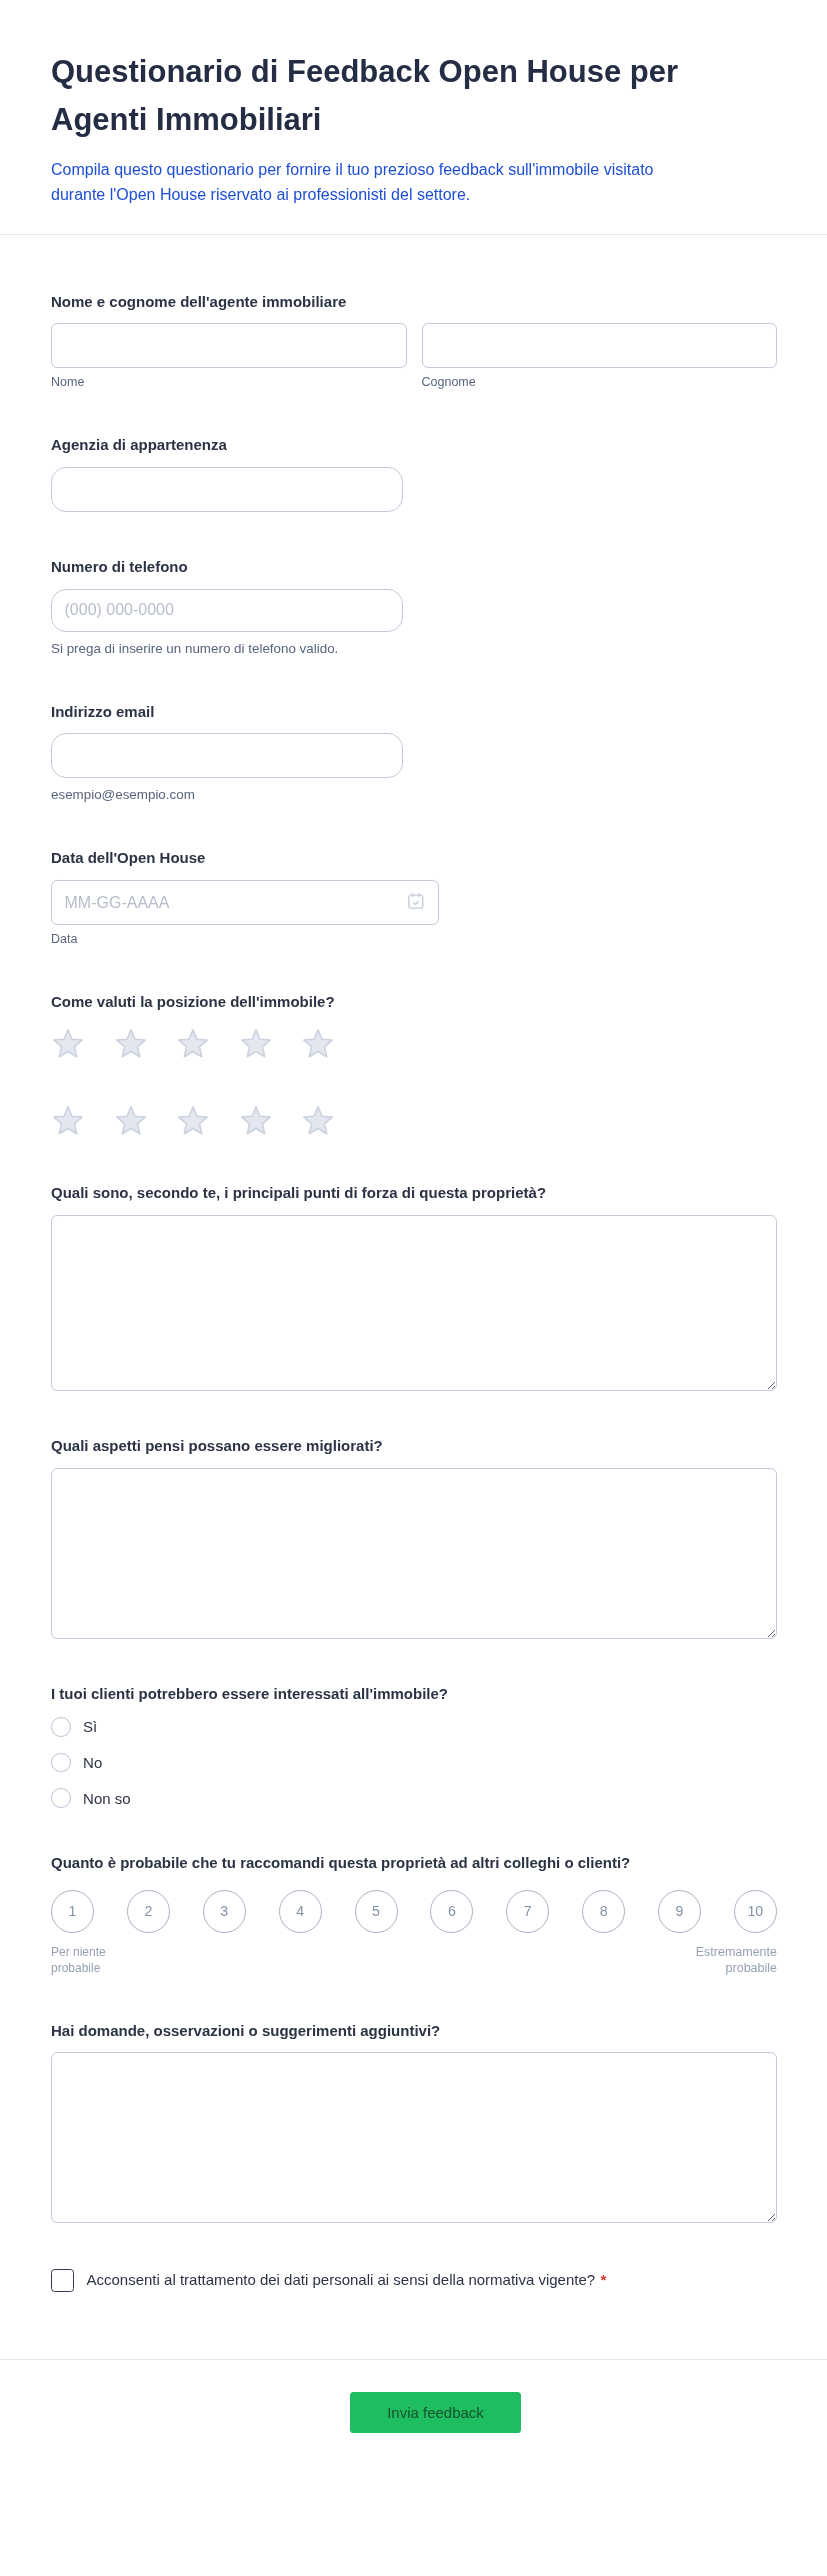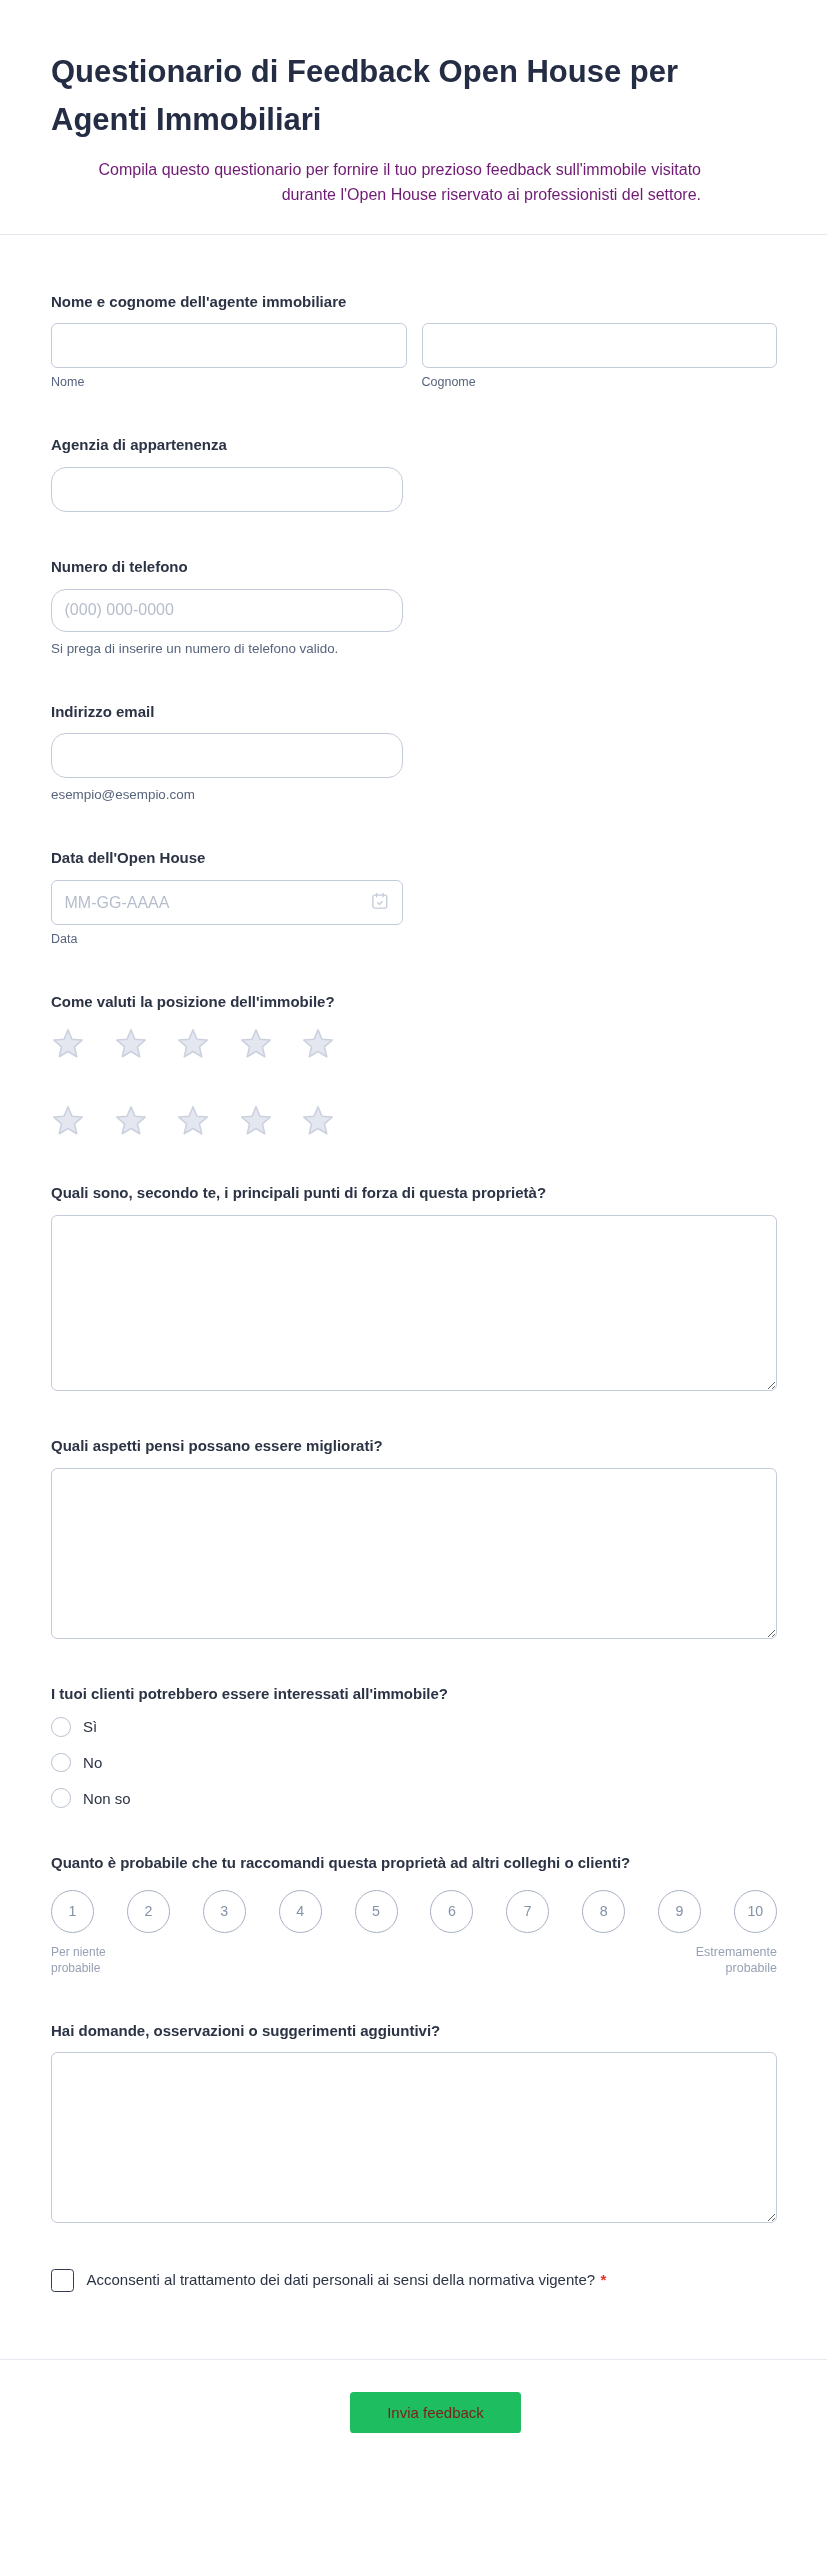--- a/index.html
+++ b/index.html
@@ -17,23 +17,22 @@
     font-size: 31px;
     line-height: 48px;
     font-weight: 700;
     color: #242d44;
     max-width: 641px;
   }
   .form-subtitle {
     margin-top: 12.5px;
     font-size: 16px;
     line-height: 25px;
-    color: #701a75;
+    color: #1d4ed8;
     max-width: 650px;
-    text-align: right;
   }
   .divider {
     border: none;
     border-top: 0.9px solid #e4e7f0;
     margin-top: 27px;
     width: 100%;
   }
 
   
   .form-body { padding: 55px 51px 0 51px; }
@@ -75,21 +74,21 @@
     margin-top: 9px;
     font-size: 13.4px;
     line-height: 16px;
     color: #57647e;
   }
 
   
   .input-wrap {
     display: flex;
     align-items: center;
-    width: 352px;
+    width: 388px;
     height: 45px;
     border: 0.9px solid #c3cad9;
     border-radius: 6.2px;
     padding: 0 12.5px;
   }
   .input-wrap input {
     flex: 1;
     border: none;
     outline: none;
     font-family: "Liberation Sans", sans-serif;
@@ -195,21 +194,21 @@
   .footer-divider {
     border: none;
     border-top: 0.9px solid #e7e9f1;
     margin-top: 66px;
     width: 100%;
   }
   .footer { padding: 32px 0 59px 0; text-align: center; }
   .submit-btn {
     display: inline-block;
     background: #1ebd5f;
-    color: #7f1d1d;
+    color: #14532d;
     border: none;
     border-radius: 3.6px;
     height: 41px;
     padding: 0 37px;
     font-family: "Liberation Sans", sans-serif;
     font-size: 15px;
     font-weight: 500;
     cursor: pointer;
     margin-left: 43px;
   }

